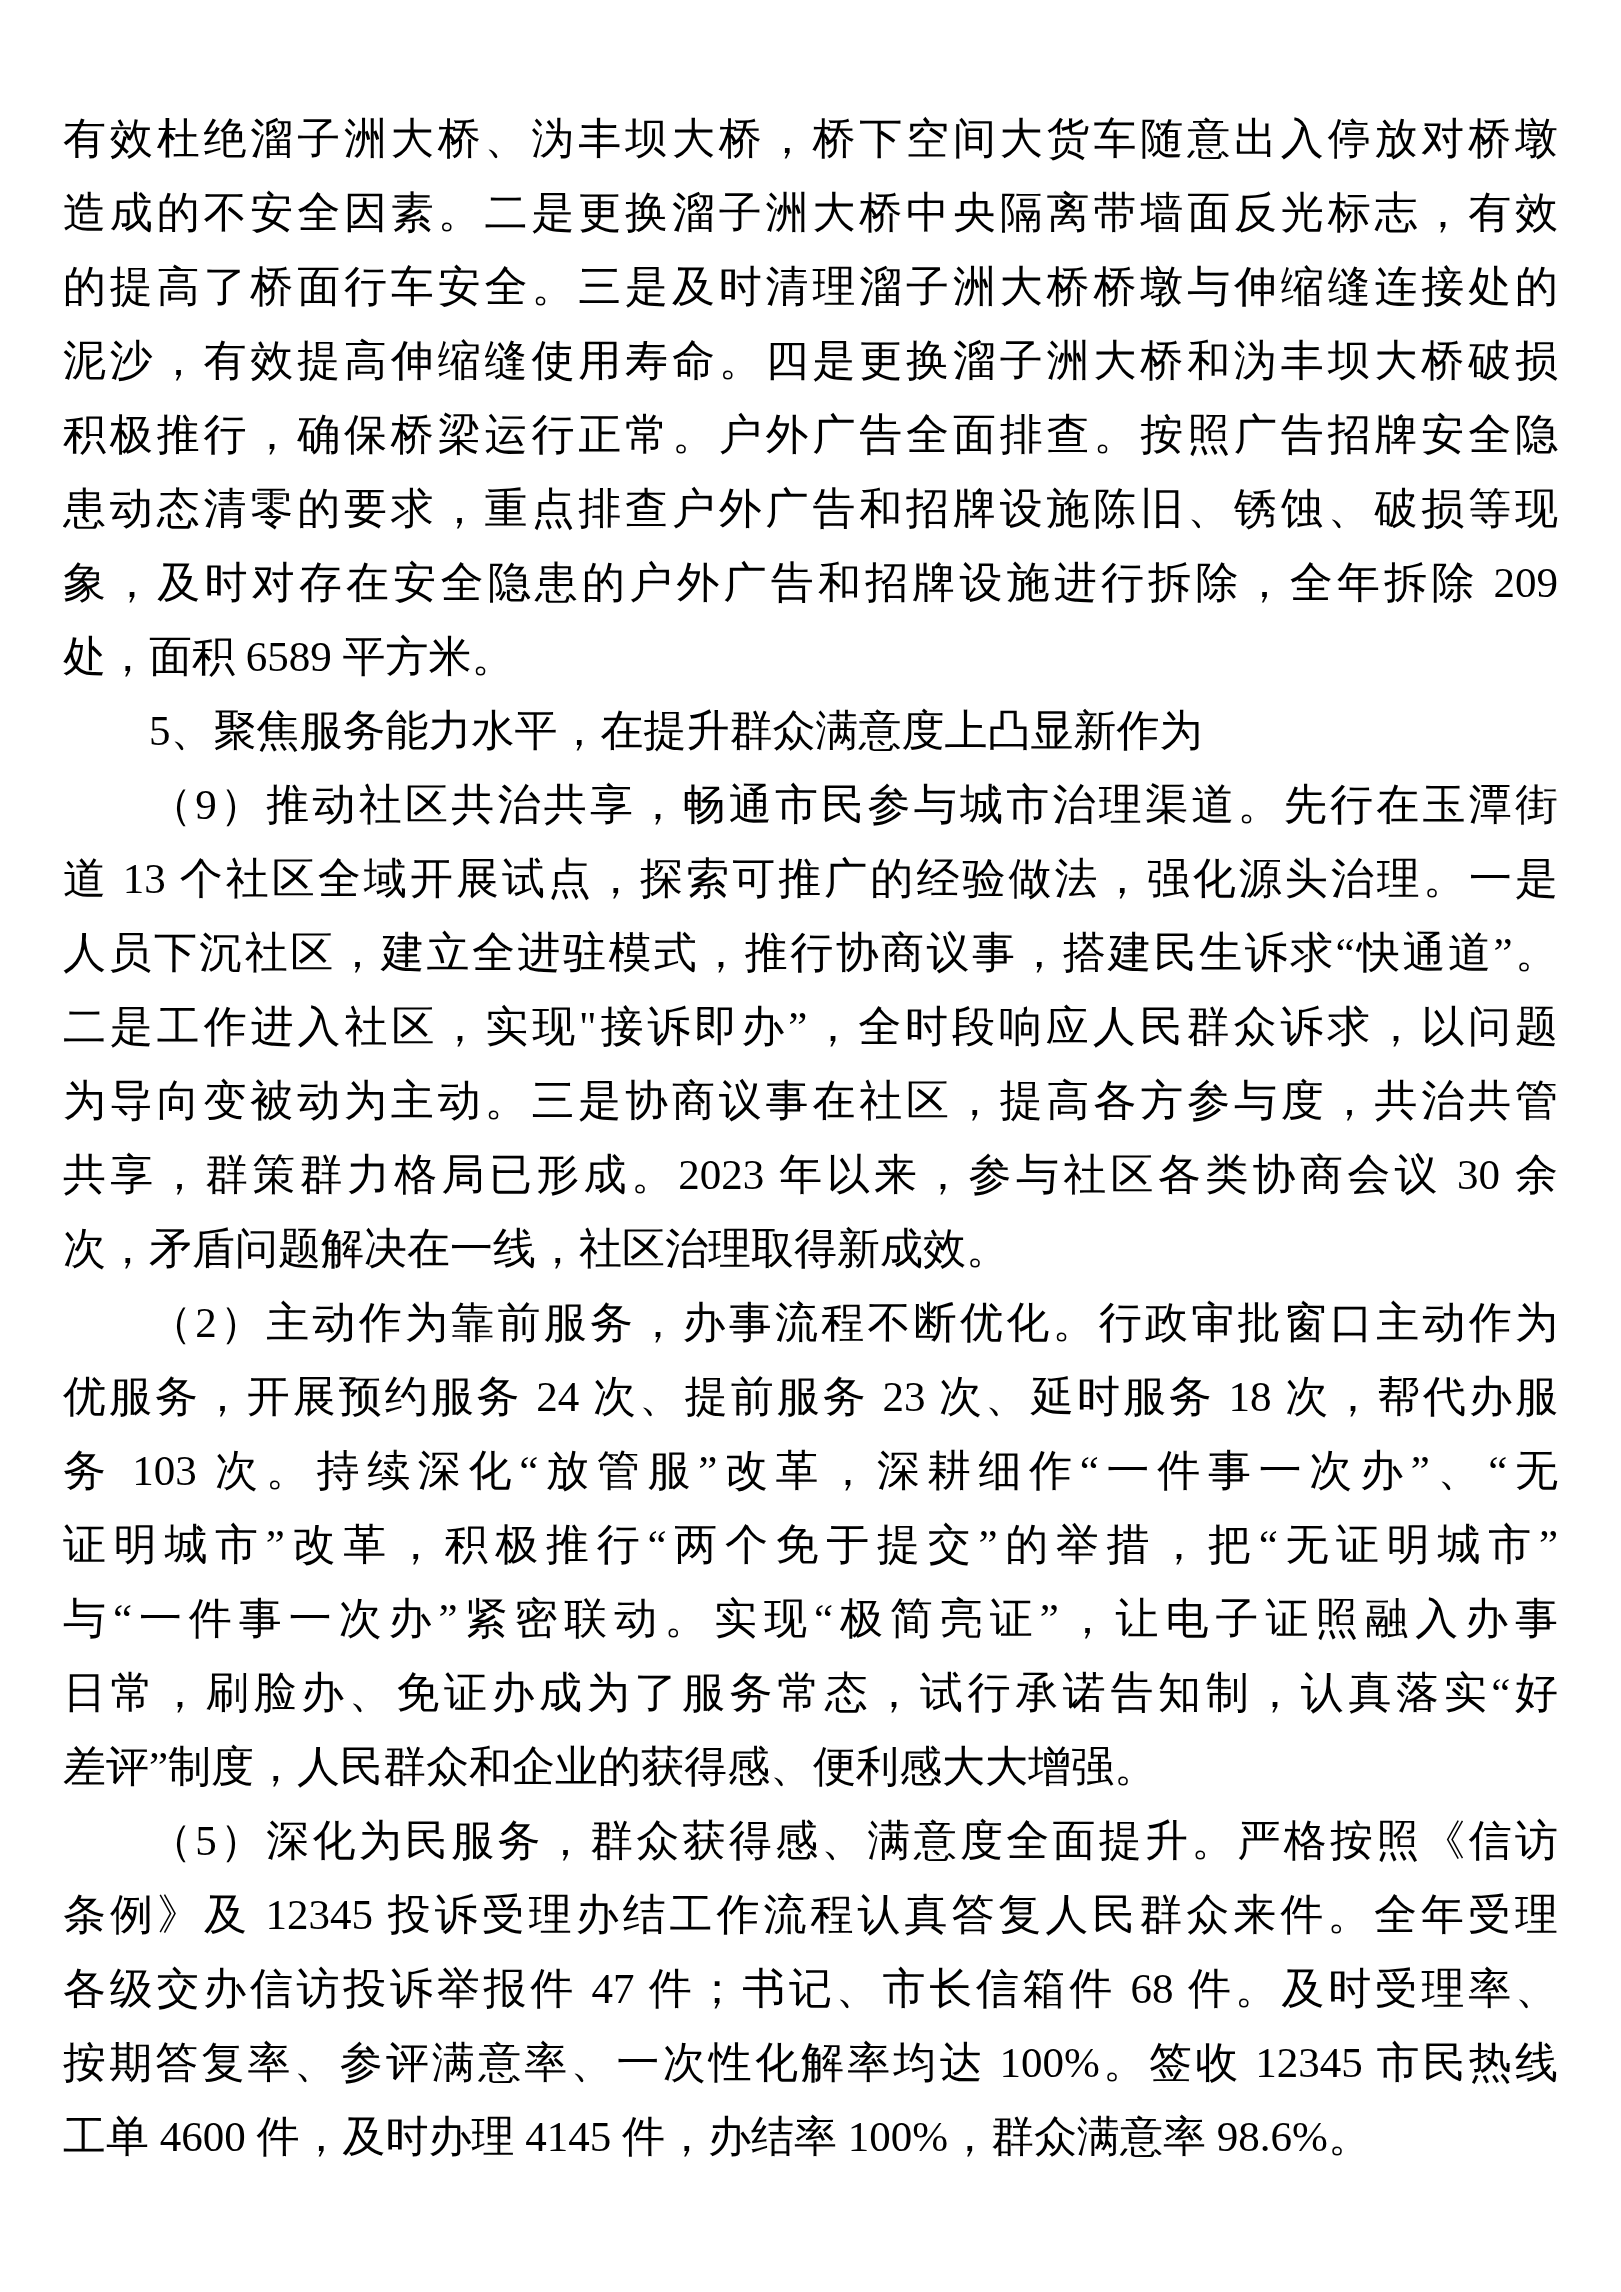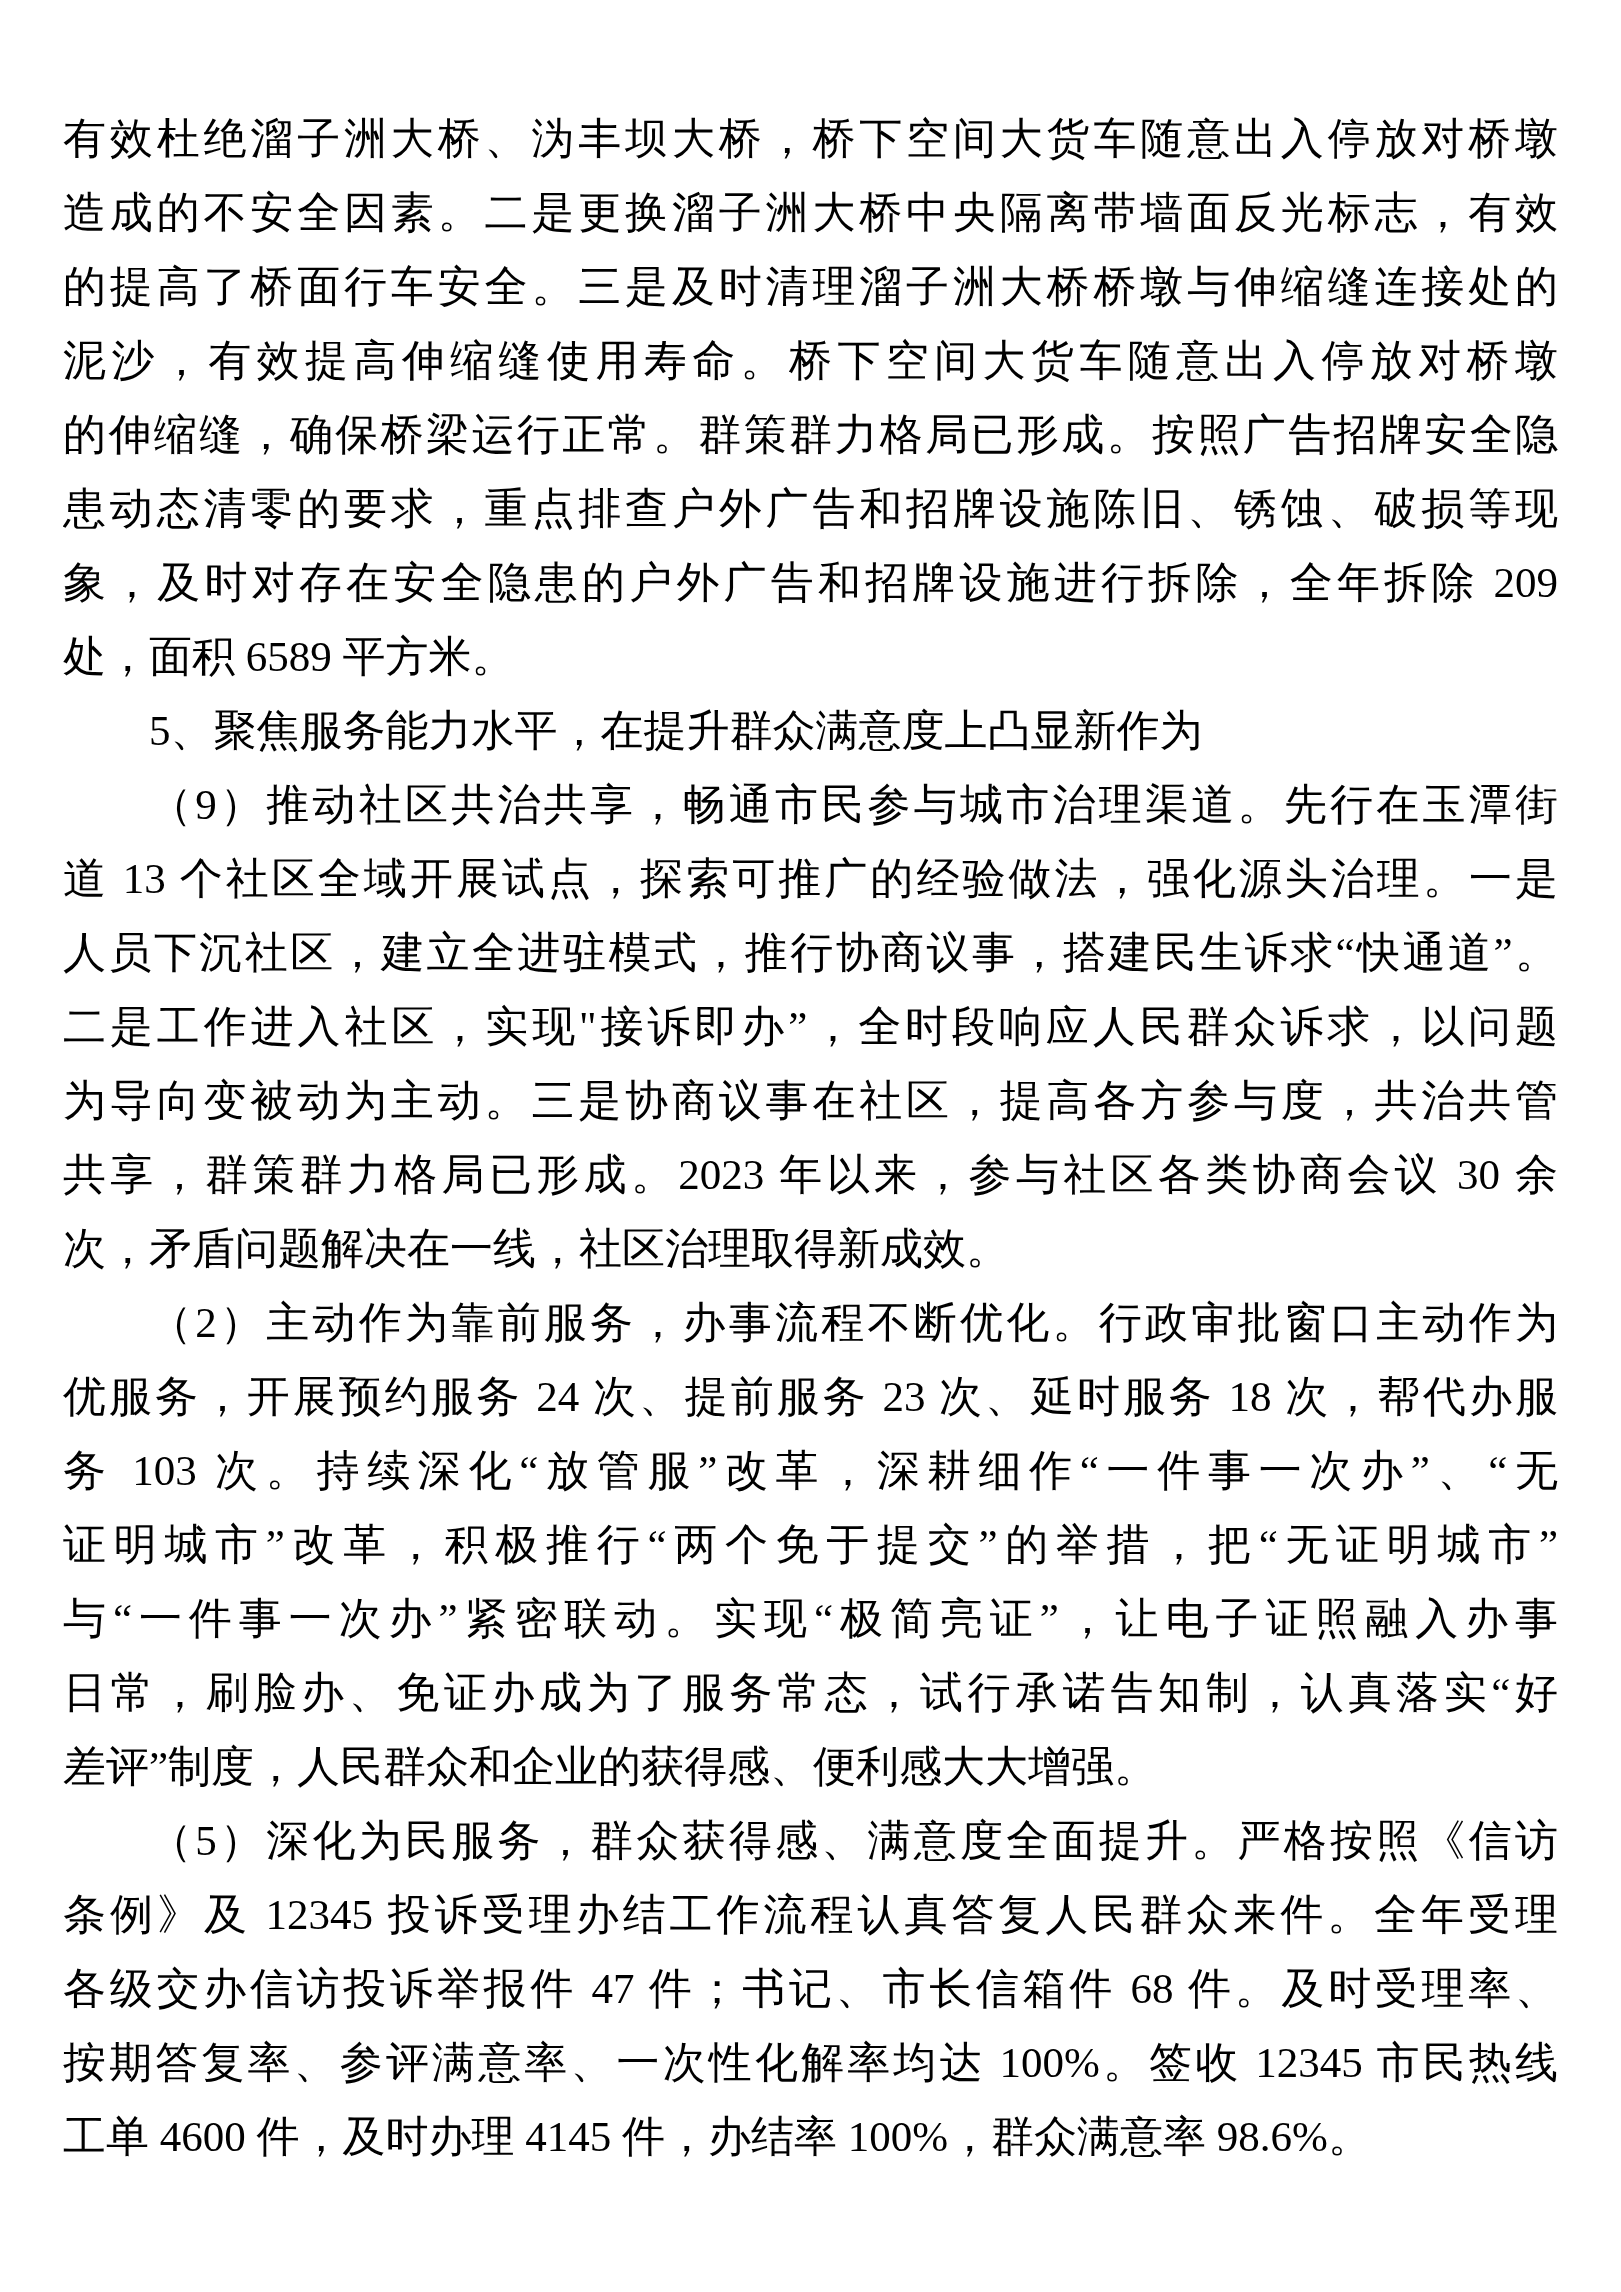--- a/index.html
+++ b/index.html
@@ -39,22 +39,22 @@
   }
 </style>
 </head>
 <body>
 
 <div class="page">
   <div class="content">
     <div class="line">有效杜绝溜子洲大桥、沩丰坝大桥，桥下空间大货车随意出入停放对桥墩</div>
     <div class="line">造成的不安全因素。二是更换溜子洲大桥中央隔离带墙面反光标志，有效</div>
     <div class="line">的提高了桥面行车安全。三是及时清理溜子洲大桥桥墩与伸缩缝连接处的</div>
-    <div class="line">泥沙，有效提高伸缩缝使用寿命。桥下空间大货车随意出入停放对桥墩</div>
-    <div class="line">的伸缩缝，确保桥梁运行正常。群策群力格局已形成。按照广告招牌安全隐</div>
+    <div class="line">泥沙，有效提高伸缩缝使用寿命。四是更换溜子洲大桥和沩丰坝大桥破损</div>
+    <div class="line">积极推行，确保桥梁运行正常。户外广告全面排查。按照广告招牌安全隐</div>
     <div class="line">患动态清零的要求，重点排查户外广告和招牌设施陈旧、锈蚀、破损等现</div>
     <div class="line">象，及时对存在安全隐患的户外广告和招牌设施进行拆除，全年拆除 209</div>
     <div class="line end">处，面积 6589 平方米。</div>
     <div class="line indent end">5、聚焦服务能力水平，在提升群众满意度上凸显新作为</div>
     <div class="line indent">（9）推动社区共治共享，畅通市民参与城市治理渠道。先行在玉潭街</div>
     <div class="line">道 13 个社区全域开展试点，探索可推广的经验做法，强化源头治理。一是</div>
     <div class="line">人员下沉社区，建立全进驻模式，推行协商议事，搭建民生诉求“快通道”。</div>
     <div class="line">二是工作进入社区，实现"接诉即办”，全时段响应人民群众诉求，以问题</div>
     <div class="line">为导向变被动为主动。三是协商议事在社区，提高各方参与度，共治共管</div>
     <div class="line">共享，群策群力格局已形成。2023 年以来，参与社区各类协商会议 30 余</div>

